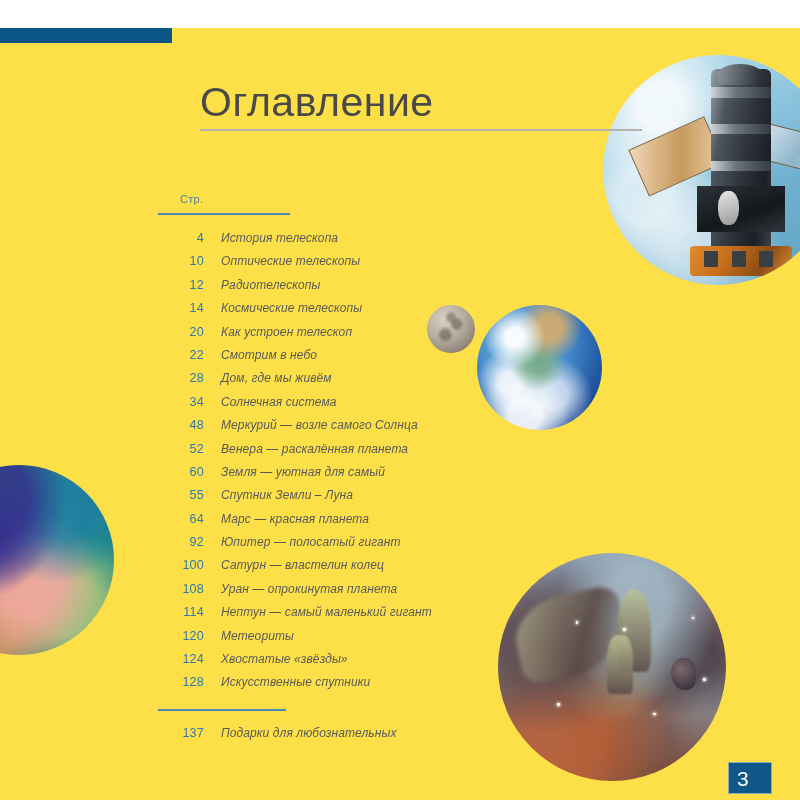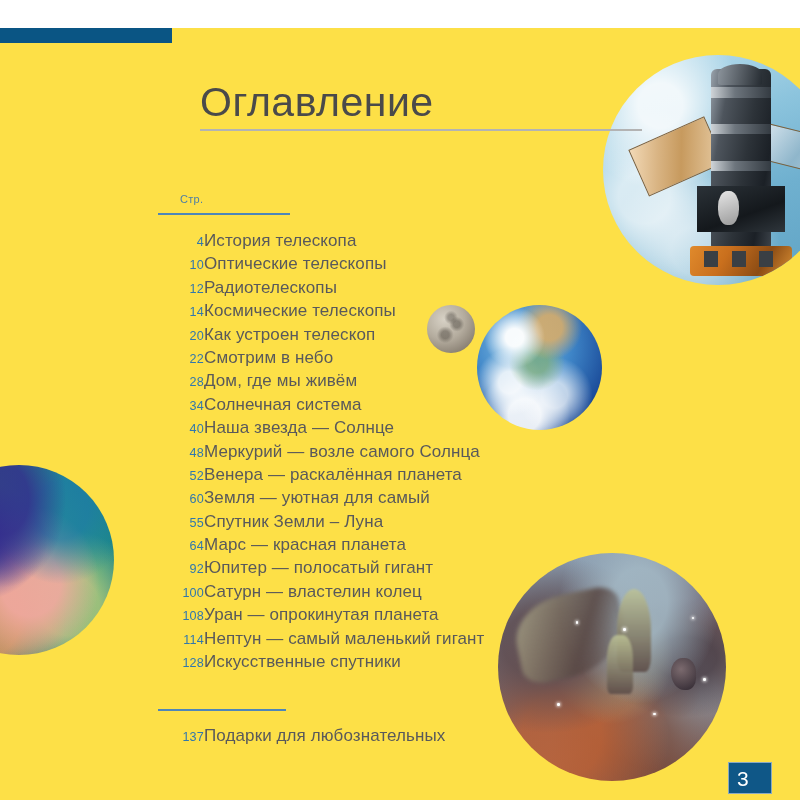--- a/index.html
+++ b/index.html
@@ -92,24 +92,26 @@
   }
   .toc-page {
     width: 46px;
     flex: 0 0 46px;
     text-align: right;
     font-size: 12.6px;
     color: #3077ad;
     letter-spacing: 0.2px;
   }
   .toc-label {
-    font-size: 17px;
+    padding-left: 17px;
+    font-size: 12px;
     color: #59595b;
     white-space: nowrap;
     letter-spacing: 0.1px;
+    font-style: italic;
   }
 
   .toc-divider {
     position: absolute;
     left: 158px;
     top: 681px;
     width: 128px;
     height: 2px;
     background: #4e86b8;
   }
@@ -417,24 +419,20 @@
     </div>
     <div class="toc-row">
       <span class="toc-page">28</span>
       <span class="toc-label">Дом, где мы живём</span>
     </div>
     <div class="toc-row">
       <span class="toc-page">34</span>
       <span class="toc-label">Солнечная система</span>
     </div>
     <div class="toc-row">
-      <span class="toc-page">40</span>
-      <span class="toc-label">Наша звезда — Солнце</span>
-    </div>
-    <div class="toc-row">
       <span class="toc-page">48</span>
       <span class="toc-label">Меркурий — возле самого Солнца</span>
     </div>
     <div class="toc-row">
       <span class="toc-page">52</span>
       <span class="toc-label">Венера — раскалённая планета</span>
     </div>
     <div class="toc-row">
       <span class="toc-page">60</span>
       <span class="toc-label">Земля — уютная для самый</span>
@@ -457,20 +455,28 @@
     </div>
     <div class="toc-row">
       <span class="toc-page">108</span>
       <span class="toc-label">Уран — опрокинутая планета</span>
     </div>
     <div class="toc-row">
       <span class="toc-page">114</span>
       <span class="toc-label">Нептун — самый маленький гигант</span>
     </div>
     <div class="toc-row">
+      <span class="toc-page">120</span>
+      <span class="toc-label">Метеориты</span>
+    </div>
+    <div class="toc-row">
+      <span class="toc-page">124</span>
+      <span class="toc-label">Хвостатые «звёзды»</span>
+    </div>
+    <div class="toc-row">
       <span class="toc-page">128</span>
       <span class="toc-label">Искусственные спутники</span>
     </div>
   </div>
 
   <div class="toc-divider"></div>
 
   <div class="toc-extra">
     <div class="toc-row">
       <span class="toc-page">137</span>

